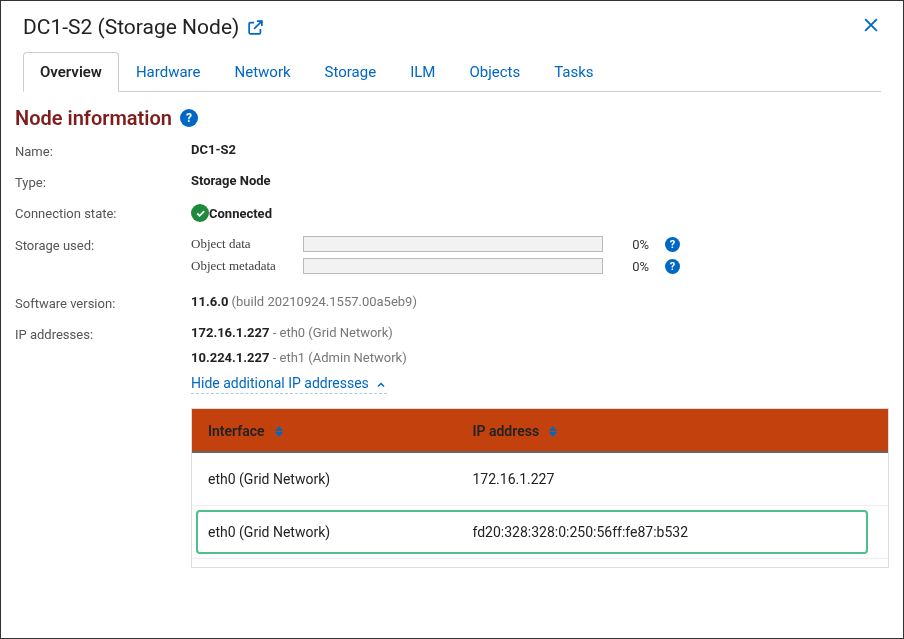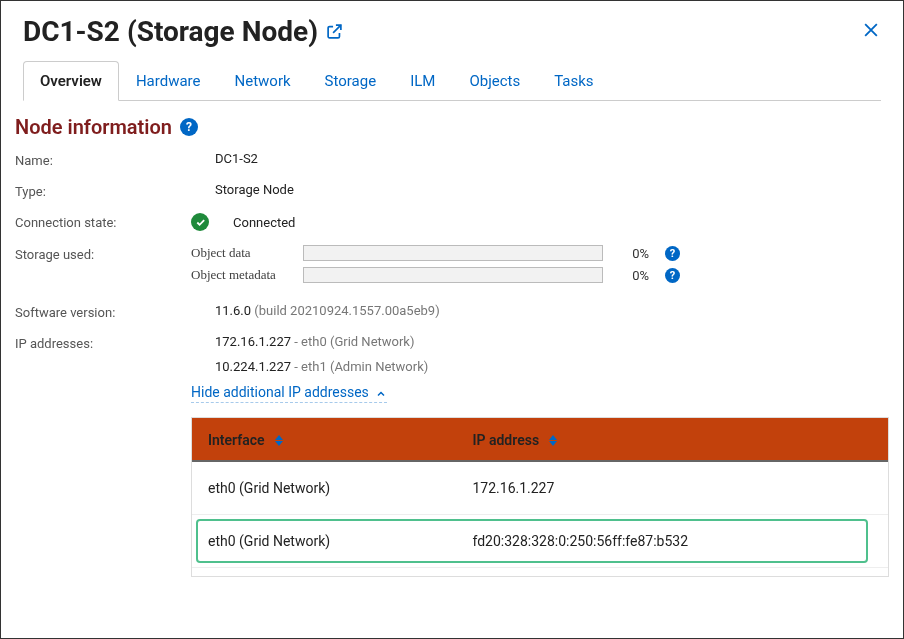--- a/index.html
+++ b/index.html
@@ -19,22 +19,22 @@
     display: flex;
     align-items: center;
     justify-content: space-between;
   }
   .title-wrap {
     display: flex;
     align-items: center;
     gap: 8px;
   }
   .title {
-    font-size: 28px;
-    font-weight: 700;
+    font-size: 21px;
+    font-weight: 400;
     color: #222;
   }
   .ext-icon svg { display: block; }
   .close-icon { cursor: pointer; }
   .tabs {
     display: flex;
     border-bottom: 1px solid #ccc;
     margin: 6px 22px 0 22px;
     gap: 0;
     align-items: center;
@@ -92,21 +92,21 @@
   }
   .kv .label {
     width: 176px;
     color: #555;
     padding-top: 2px;
   }
   .kv .value {
     flex: 1;
     color: #222;
   }
-  .value .bold { font-weight: 400; margin-left: 24px; }
+  .value .bold { font-weight: 700; }
   .muted { color: #777; font-weight: 400; }
   .conn {
     display: flex;
     align-items: center;
     gap: 0;
   }
   .conn-circle {
     width: 18px; height: 18px; border-radius: 50%;
     background: #1f8a3b;
     display: flex; align-items: center; justify-content: center;

